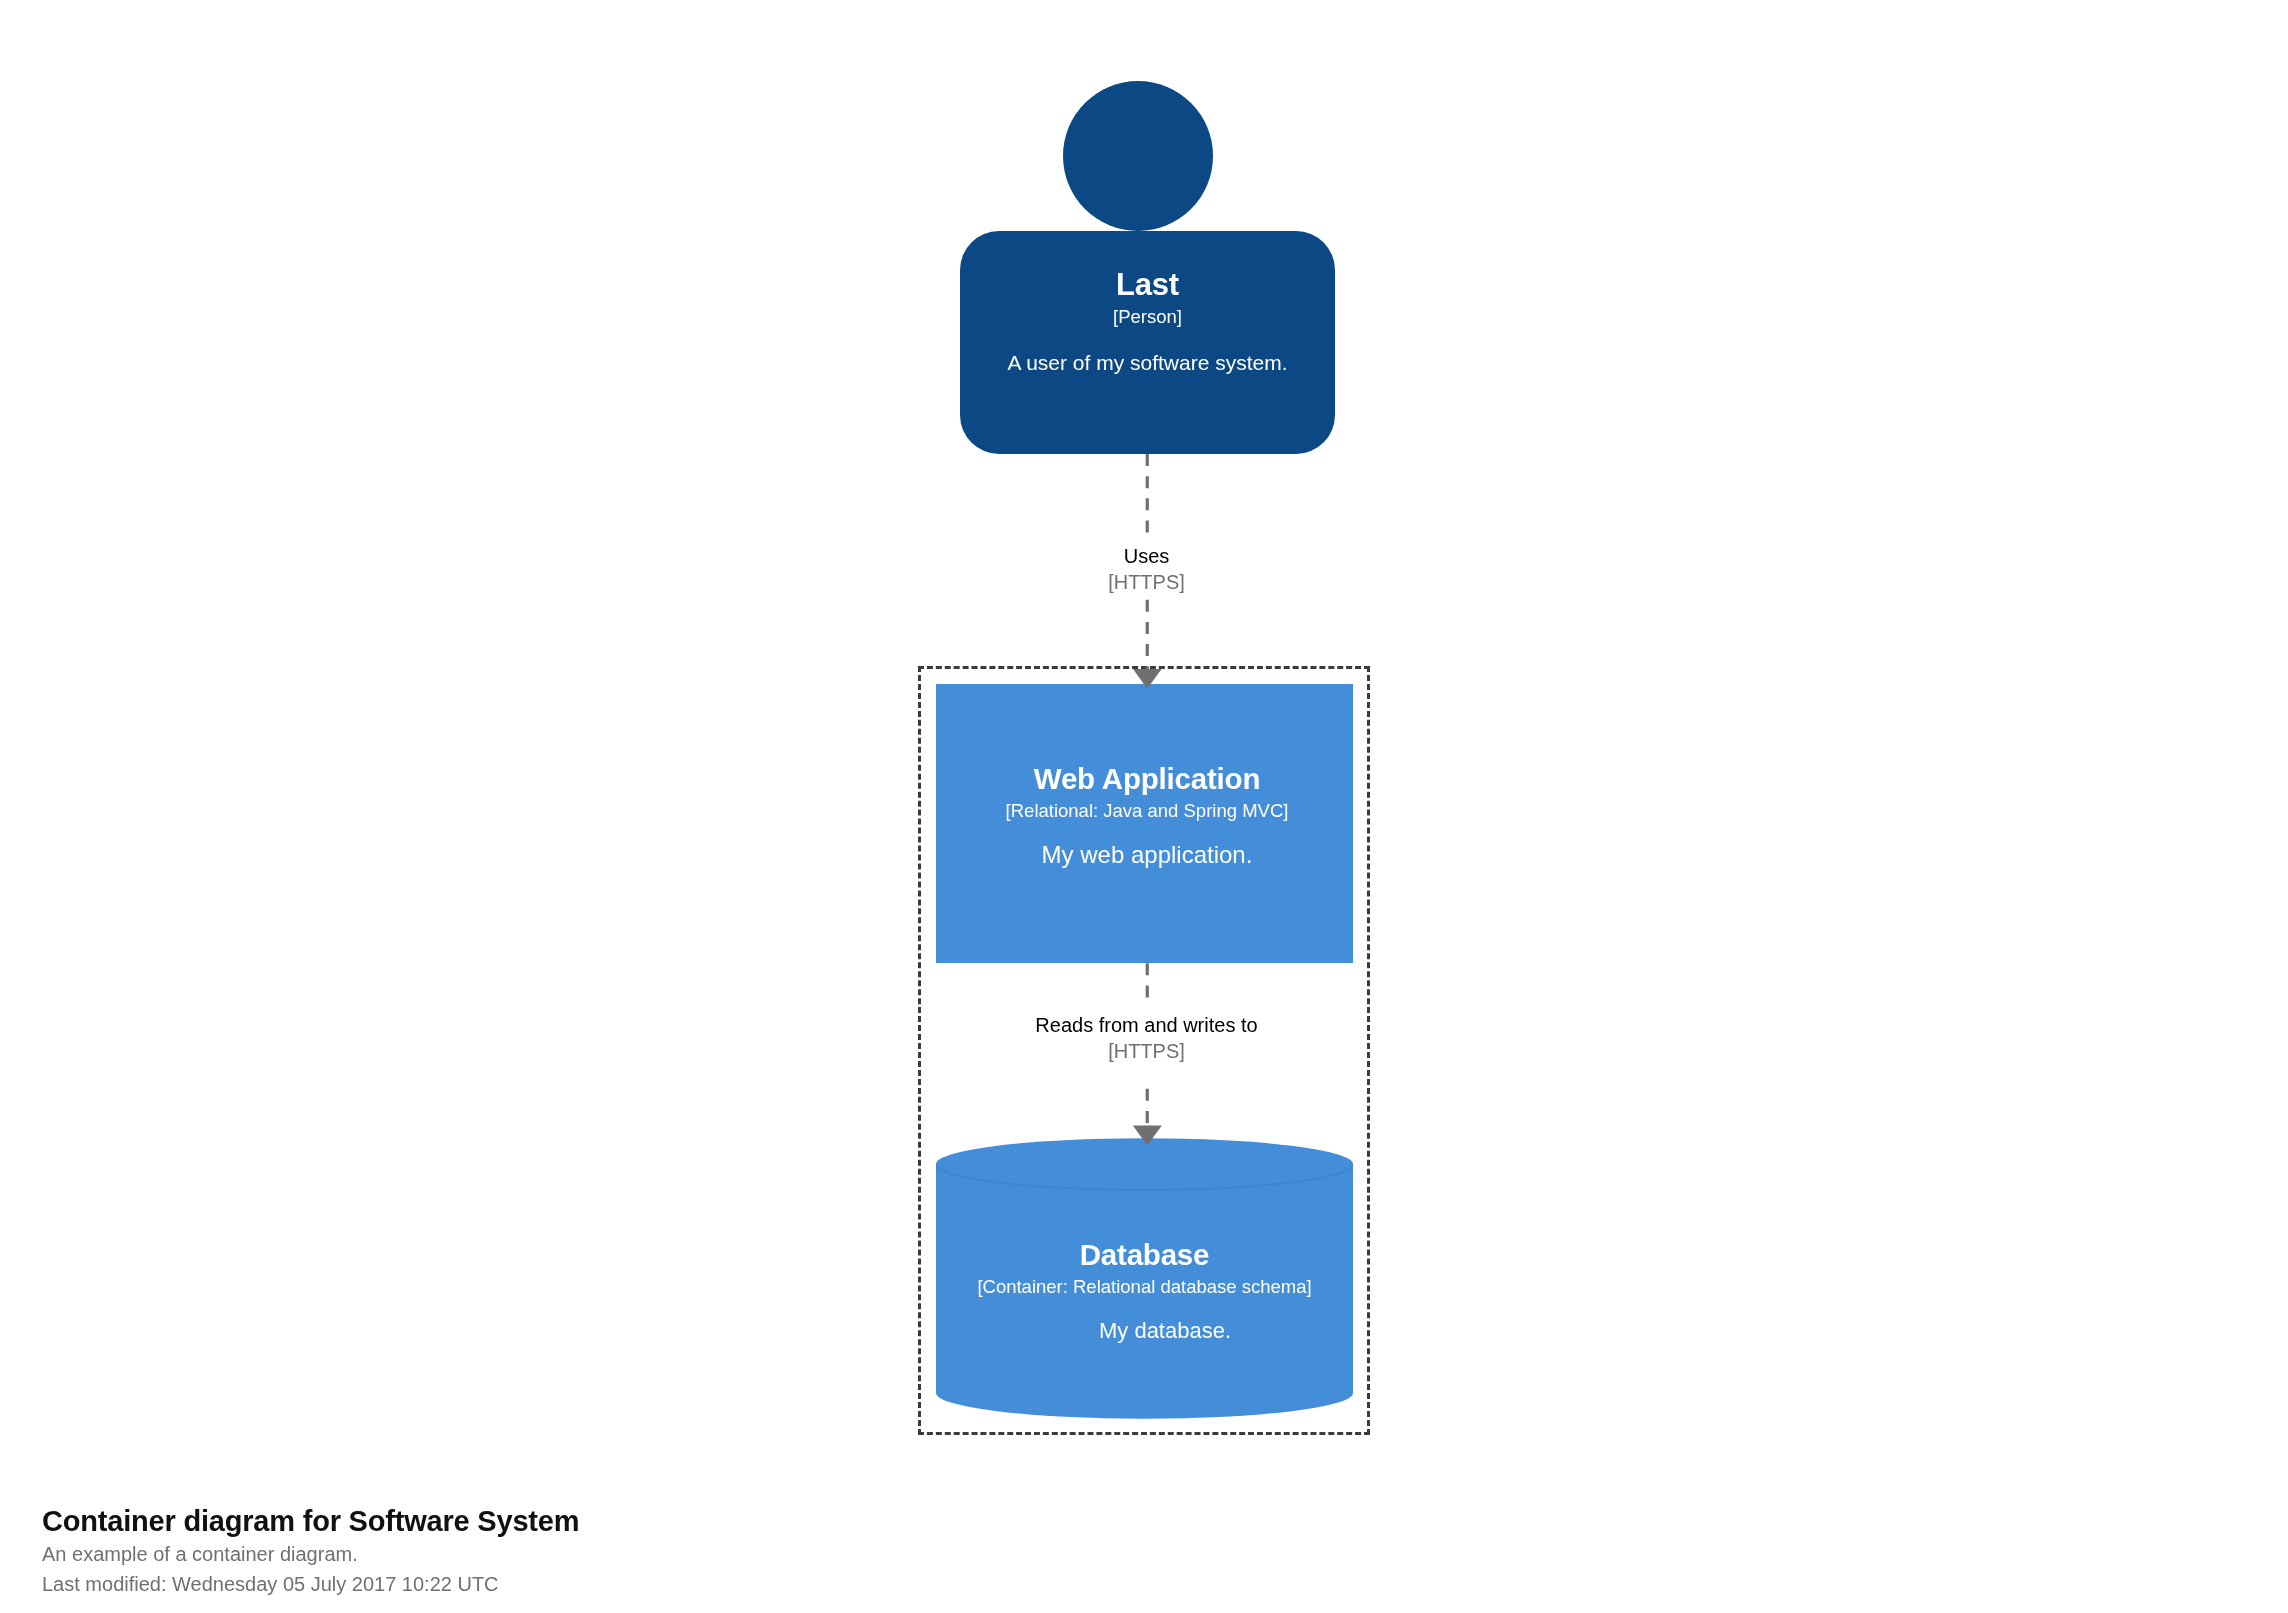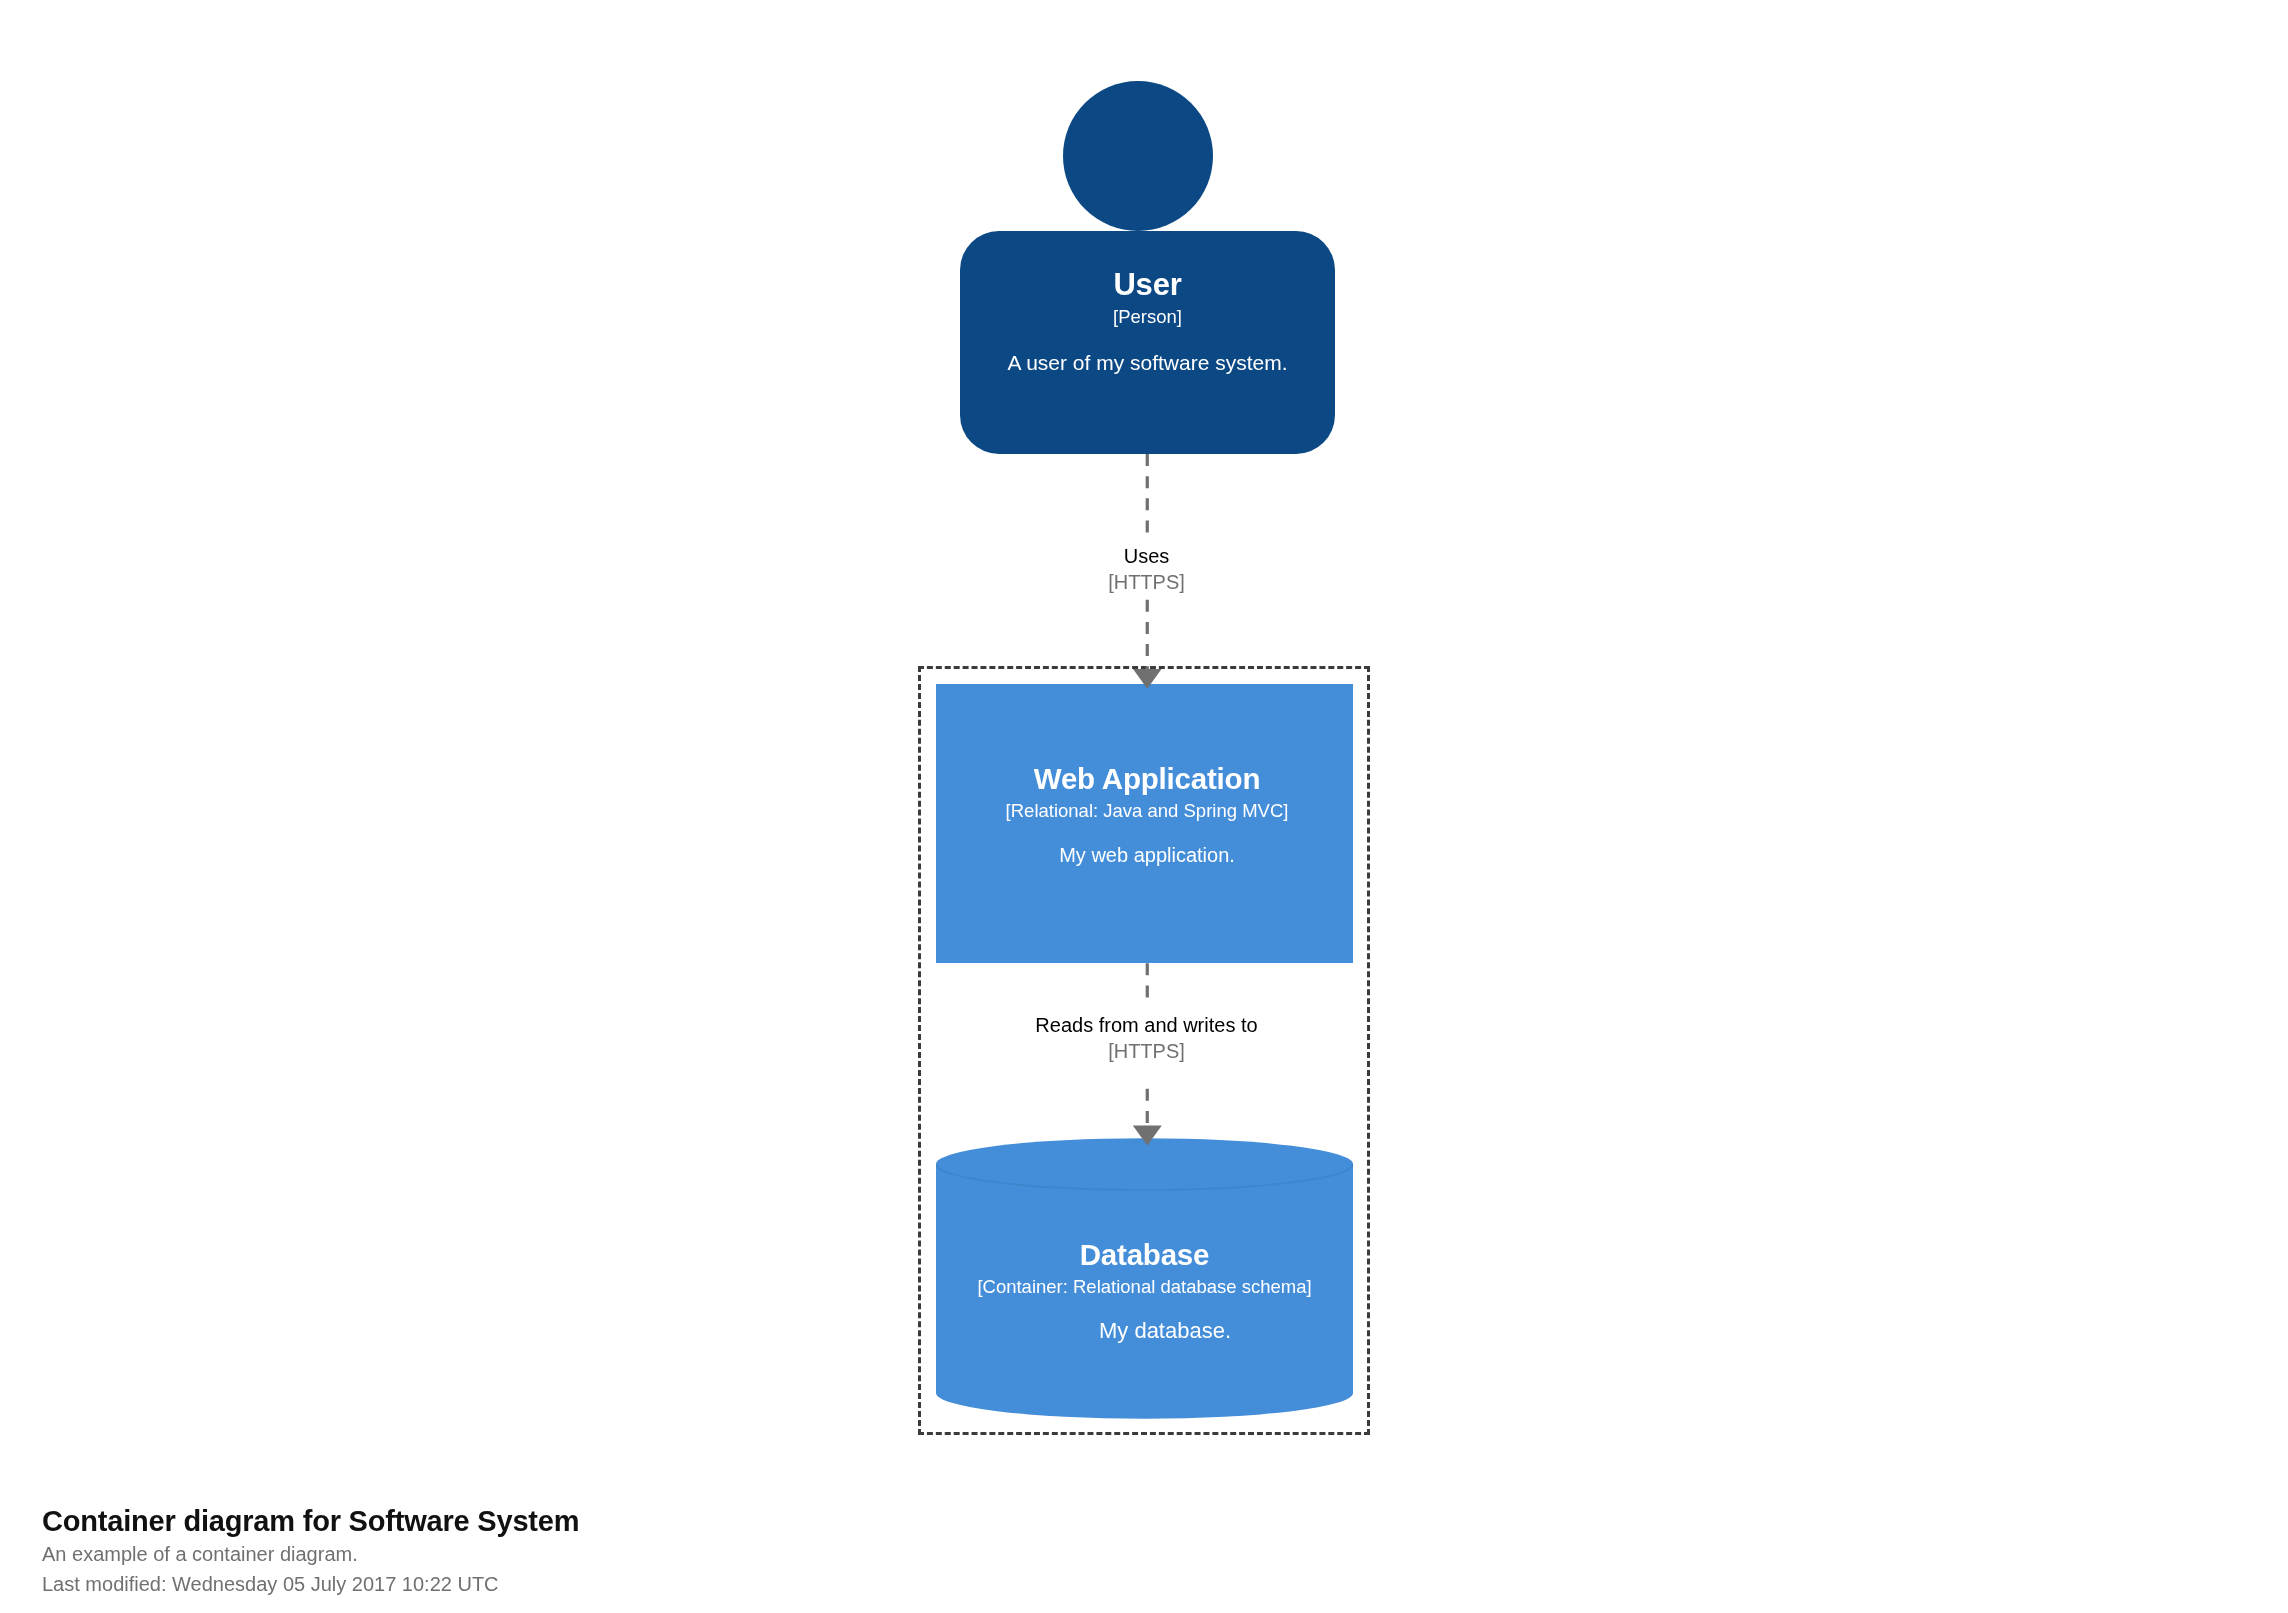--- a/index.html
+++ b/index.html
@@ -98,21 +98,21 @@
     height: 279px;
     background: #438dd9;
   }
   #webapp-text {
     left: 936px;
     top: 761px;
     width: 422px;
   }
   #webapp-text .node-name { font-size: 29.5px; line-height: 35px; }
   #webapp-text .node-tech { font-size: 18.5px; line-height: 24px; margin-top: 2.8px; }
-  #webapp-text .node-desc { font-size: 20px; line-height: 28px; margin-top: 18.5px; }
+  #webapp-text .node-desc { font-size: 24px; line-height: 28px; margin-top: 18.5px; }
 
   
   #database-node {
     position: absolute;
     left: 936px;
     top: 1138px;
     width: 417px;
     height: 281px;
   }
   #database-node svg { display: block; }
@@ -195,21 +195,21 @@
 
 <div id="canvas">
 
   <div id="container-boundary"></div>
 
   <div id="person-node">
     <div id="person-head"></div>
     <div id="person-body"></div>
   </div>
   <div id="person-text" class="node-text">
-    <div class="node-name">User</div>
+    <div class="node-name">Last</div>
     <div class="node-tech">[Person]</div>
     <div class="node-desc">A user of my software system.</div>
   </div>
 
   <div id="webapp-node"></div>
   <div id="webapp-text" class="node-text">
     <div class="node-name">Web Application</div>
     <div class="node-tech">[Relational: Java and Spring MVC]</div>
     <div class="node-desc">My web application.</div>
   </div>

